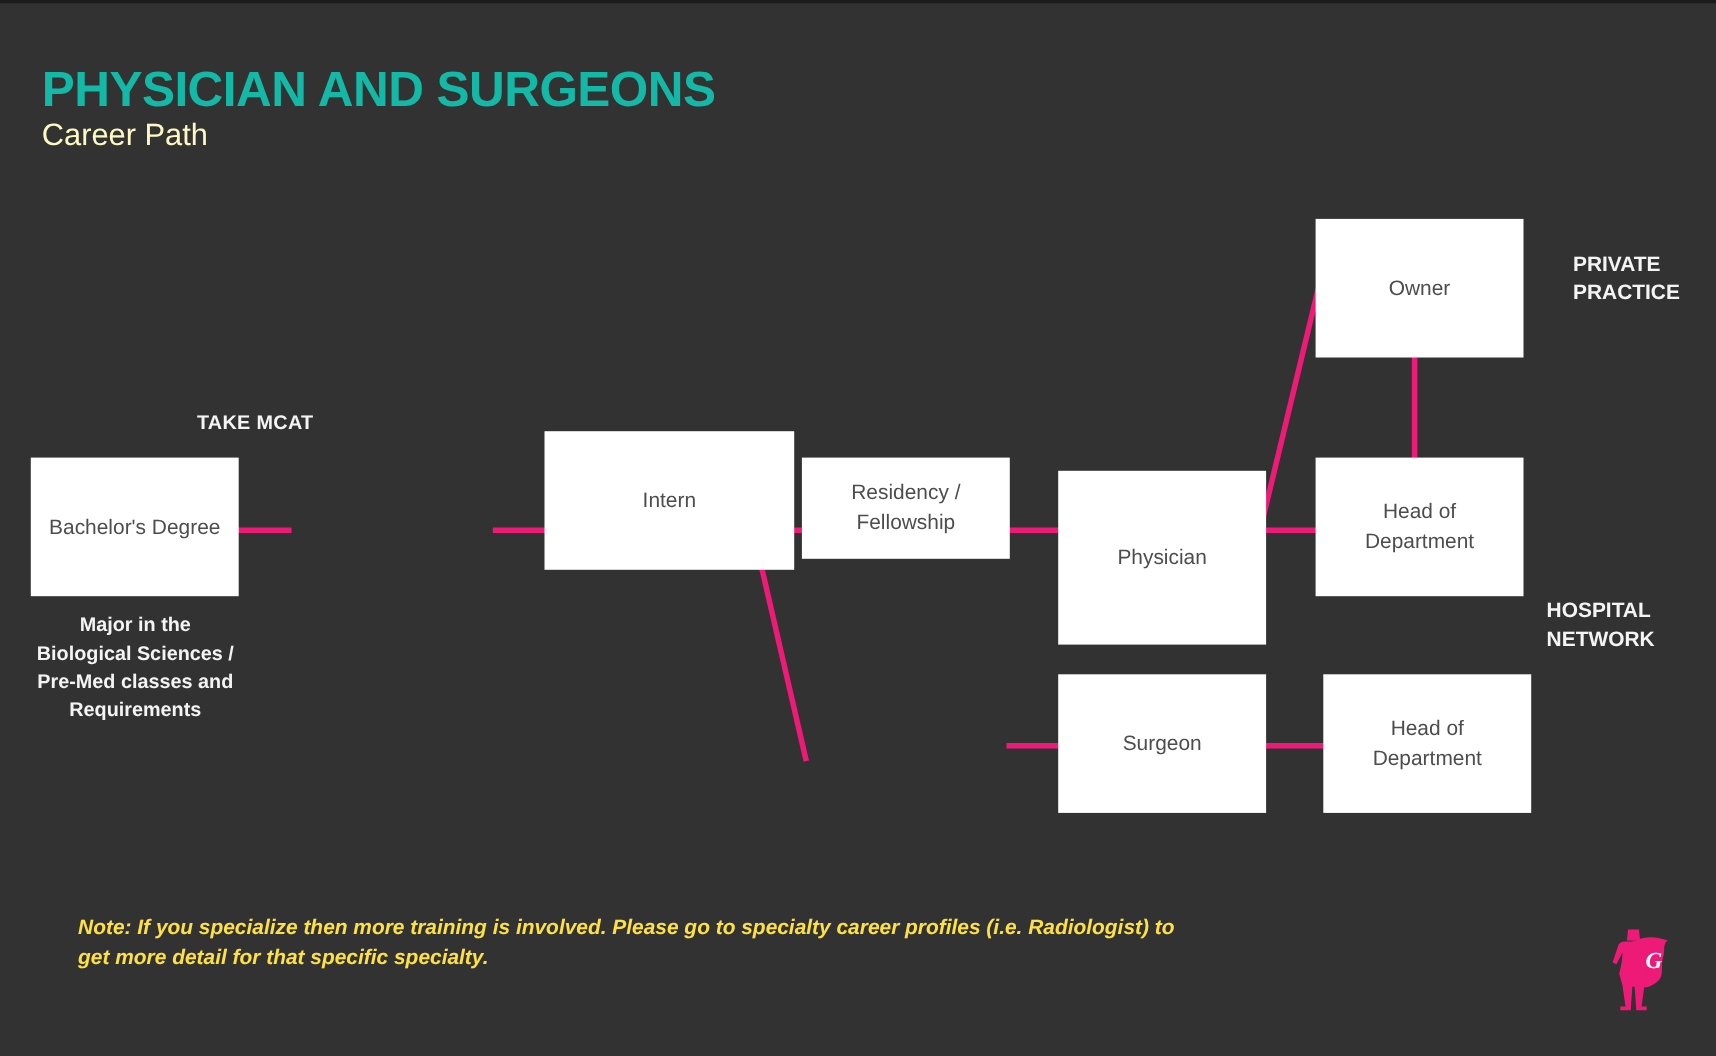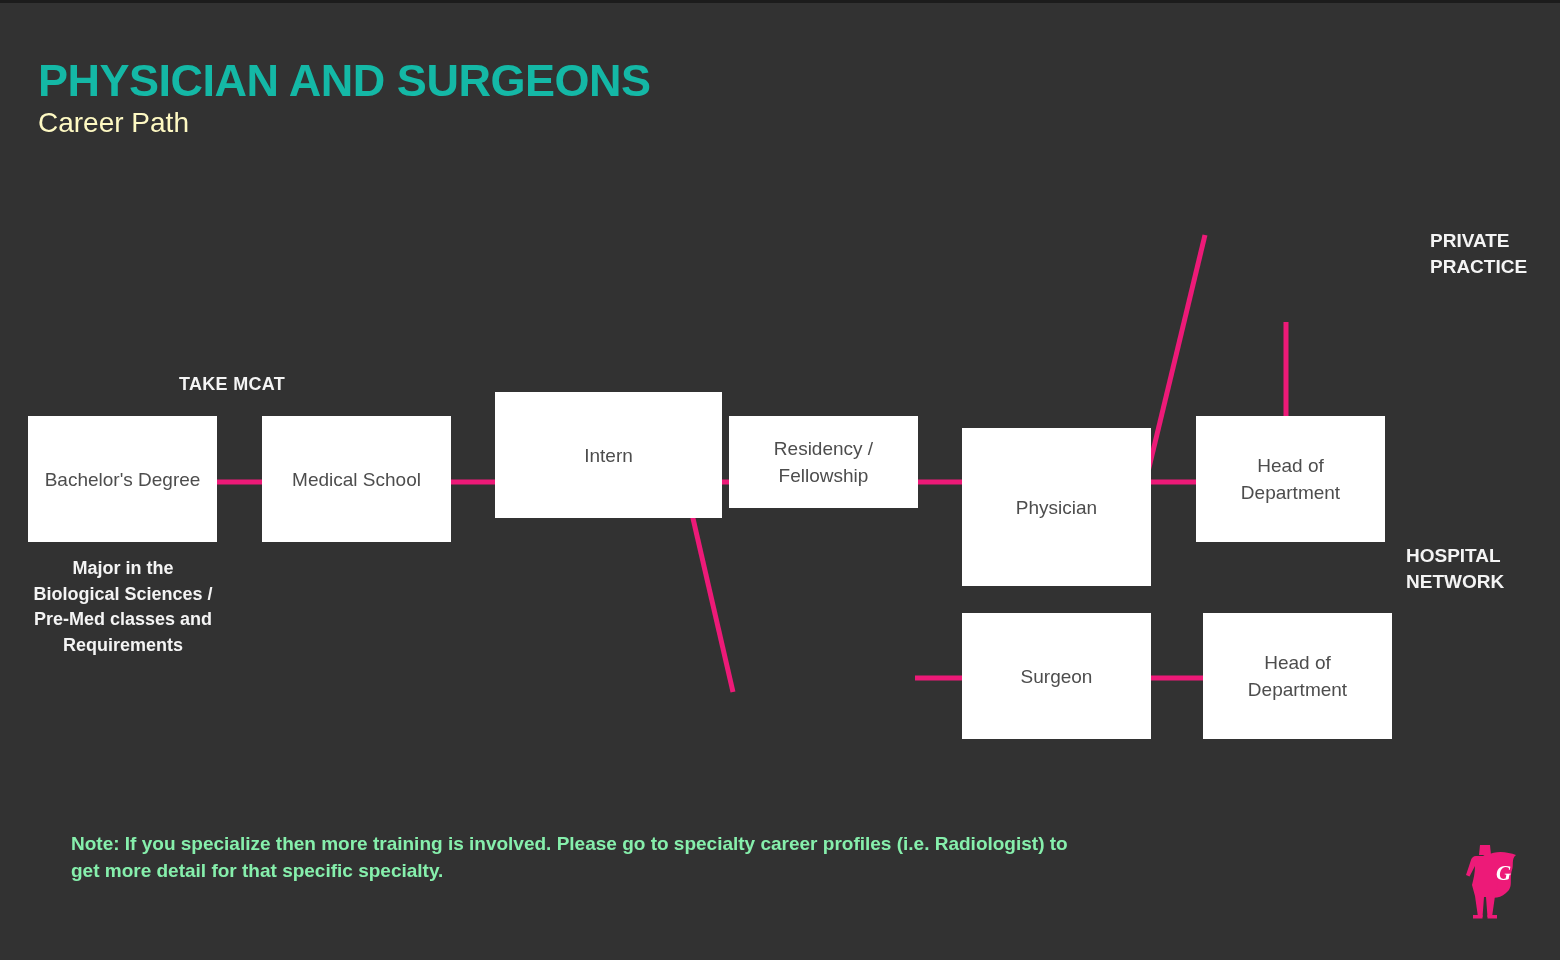--- a/index.html
+++ b/index.html
@@ -38,21 +38,21 @@
     font-size:18px;line-height:20px;letter-spacing:0.3px;
   }
   .bachelors-note{
     position:absolute;z-index:3;left:24px;top:556px;width:198px;
     text-align:center;color:#F4F4F4;font-weight:bold;
     font-size:18px;line-height:25.5px;
   }
   .bachelors-note .line{display:block;white-space:nowrap;text-align:center;}
   .note{
     position:absolute;z-index:3;left:71px;top:830px;
-    color:#86efac;font-weight:bold;font-size:19px;line-height:27px;
+    color:#fde047;font-weight:bold;font-size:19px;line-height:27px;font-style:italic;
   }
   .note .line{display:block;white-space:nowrap;}
   .logo{position:absolute;z-index:3;left:1450px;top:842px;width:74px;height:78px;}
 </style>
 </head>
 <body>
 
 <div class="stage">
   <div class="topstrip"></div>
 
@@ -72,38 +72,38 @@
       <line x1="680" y1="462" x2="733" y2="692"></line>
       <line x1="1140" y1="505" x2="1205" y2="235"></line>
     </g>
   </svg>
 
   <div class="take-mcat">TAKE MCAT</div>
 
   <div class="node" style="left:28px;top:416px;width:189px;height:126px;">
     <span class="line">Bachelor's Degree</span>
   </div>
-  <div class="node" style="left:262px;top:416px;width:189px;height:126px;">
-    <span class="line">Medical School</span>
-  </div>
   <div class="node" style="left:495px;top:392px;width:227px;height:126px;">
     <span class="line">Intern</span>
   </div>
   <div class="node" style="left:729px;top:416px;width:189px;height:92px;">
     <span class="line">Residency /</span>
     <span class="line">Fellowship</span>
   </div>
   <div class="node" style="left:962px;top:428px;width:189px;height:158px;align-items:center;">
     <span class="line">Physician</span>
   </div>
   <div class="node" style="left:1196px;top:416px;width:189px;height:126px;">
     <span class="line">Head of</span>
     <span class="line">Department</span>
   </div>
 
+  <div class="node" style="left:1196px;top:199px;width:189px;height:126px;">
+    <span class="line">Owner</span>
+  </div>
 
   <div class="node" style="left:962px;top:613px;width:189px;height:126px;">
     <span class="line">Surgeon</span>
   </div>
   <div class="node" style="left:1203px;top:613px;width:189px;height:126px;">
     <span class="line">Head of</span>
     <span class="line">Department</span>
   </div>
 
   <div class="bachelors-note">

